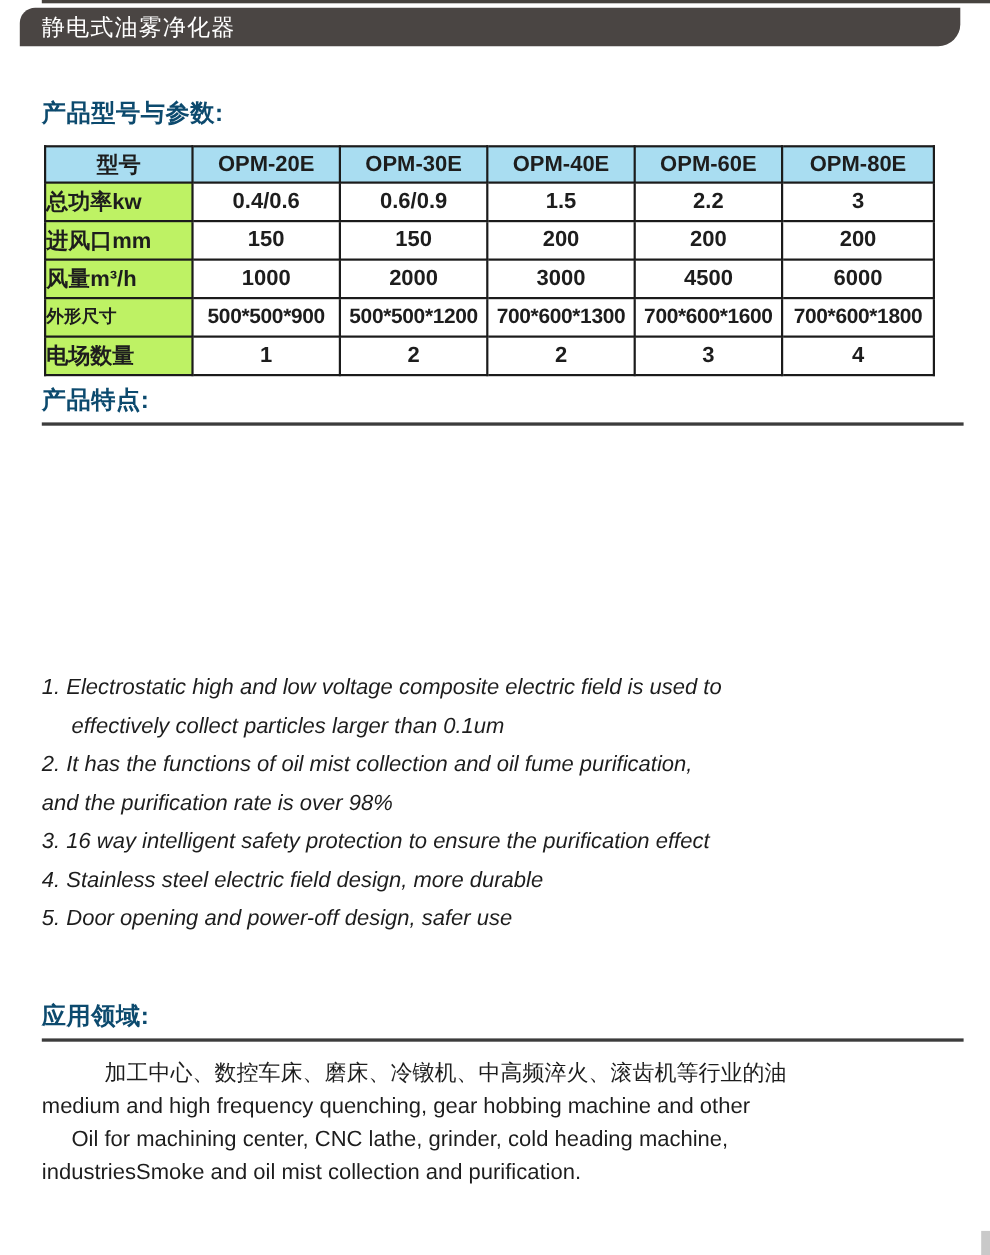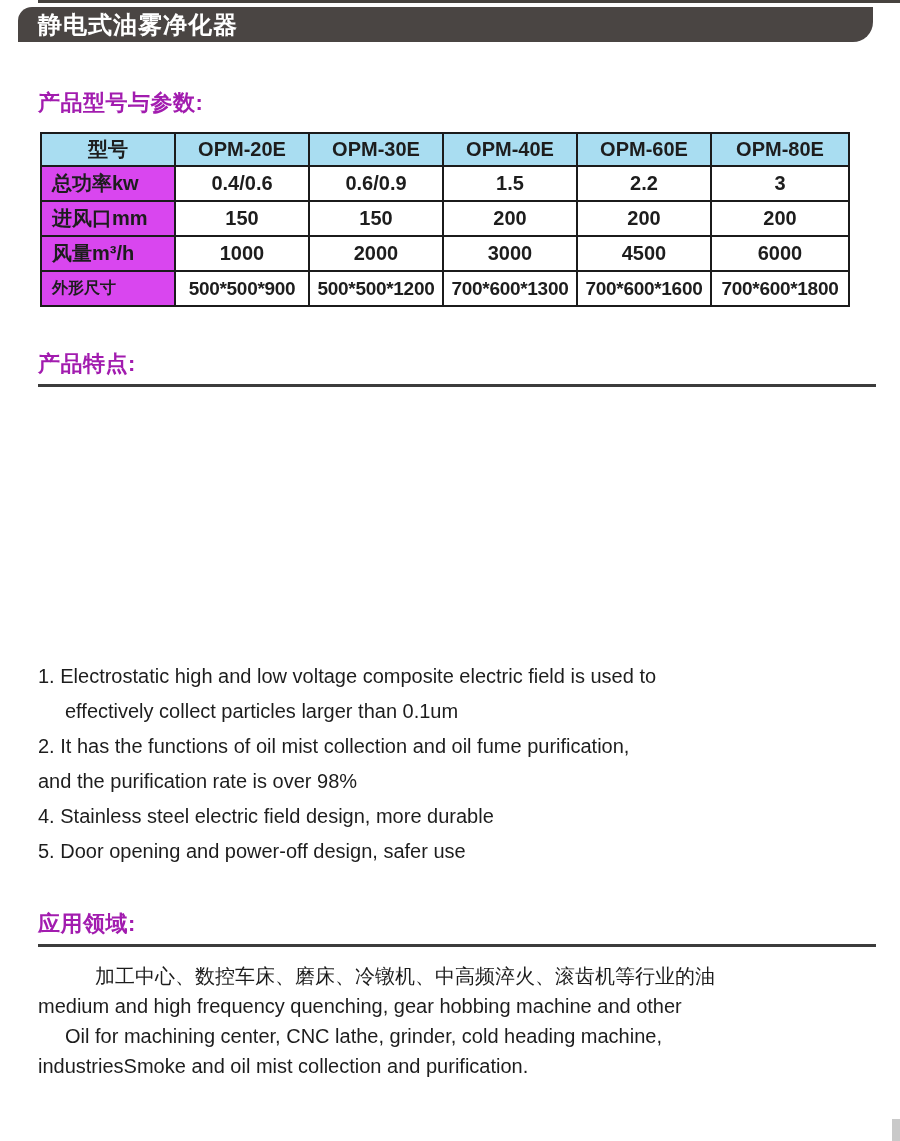--- a/index.html
+++ b/index.html
@@ -6,35 +6,35 @@
   .page{
     position:relative;width:900px;height:1141px;background:#ffffff;overflow:hidden;
     font-family:"Liberation Sans","DejaVu Sans",sans-serif;color:#1d1d1d;
   }
   
   .top-strip{position:absolute;left:38px;right:0;top:0;height:3px;background:#47433f;}
   .title-bar{
     position:absolute;left:18px;top:7px;width:855px;height:35px;background:#4a4543;
     border-radius:14px 0 20px 0;display:flex;align-items:center;
   }
-  .title-bar span{color:#ffffff;font-size:24px;font-weight:bold;padding-left:20px;letter-spacing:1px;}
+  .title-bar span{color:#ffffff;font-size:21px;font-weight:normal;padding-left:20px;letter-spacing:1px;}
   
   .sec-heading{
-    position:absolute;left:38px;width:838px;font-size:22px;font-weight:bold;color:#a21caf;
+    position:absolute;left:38px;width:838px;font-size:22px;font-weight:bold;color:#0c4a6e;
     letter-spacing:0.5px;margin:0;
   }
   .sec-heading.ruled{border-bottom:3px solid #3c3c3c;padding-bottom:5px;}
   
   table.spec{
     position:absolute;left:40px;top:132px;width:808px;border-collapse:collapse;
     table-layout:fixed;font-size:20px;text-align:center;
   }
   table.spec td{border:2px solid #1b1b1b;height:33px;vertical-align:middle;padding:0;font-weight:bold;}
   table.spec tr.head td{background:#a9ddf1;height:31px;}
-  table.spec td.lbl{background:#d946ef;text-align:left;padding-left:10px;}
+  table.spec td.lbl{background:#bef264;text-align:left;padding-left:0;}
   table.spec tr.dims td{font-size:19px;letter-spacing:-0.3px;}
   table.spec tr.dims td.lbl{font-size:16px;letter-spacing:0;}
   
   .list{position:absolute;left:38px;width:840px;}
   .list .line{line-height:35px;font-size:20px;white-space:nowrap;}
   .list .indent1{padding-left:27px;}
   .app-text{position:absolute;left:38px;width:840px;}
   .app-text .line{line-height:30px;font-size:20px;white-space:nowrap;}
   .app-text .indent-cn{padding-left:57px;}
   .app-text .indent-en{padding-left:27px;}
@@ -96,30 +96,39 @@
       <td>6000</td>
     </tr>
     <tr class="dims">
       <td class="lbl">外形尺寸</td>
       <td>500*500*900</td>
       <td>500*500*1200</td>
       <td>700*600*1300</td>
       <td>700*600*1600</td>
       <td>700*600*1800</td>
     </tr>
+    <tr>
+      <td class="lbl">电场数量</td>
+      <td>1</td>
+      <td>2</td>
+      <td>2</td>
+      <td>3</td>
+      <td>4</td>
+    </tr>
   </tbody>
     </table>
 
   <h2 class="sec-heading ruled" style="top:349px;">产品特点:</h2>
 
-  <div class="list" style="top:659px;">
+  <div class="list" style="top:608px;font-style:italic;">
     <div class="line">1. Electrostatic high and low voltage composite electric field is used to</div>
     <div class="line indent1">effectively collect particles larger than 0.1um</div>
     <div class="line">2. It has the functions of oil mist collection and oil fume purification,</div>
     <div class="line">and the purification rate is over 98%</div>
+    <div class="line">3. 16 way intelligent safety protection to ensure the purification effect</div>
     <div class="line">4. Stainless steel electric field design, more durable</div>
     <div class="line">5. Door opening and power-off design, safer use</div>
   </div>
 
   <h2 class="sec-heading ruled" style="top:909px;">应用领域:</h2>
   <div class="app-text" style="top:961px;">
     <div class="line indent-cn">加工中心、数控车床、磨床、冷镦机、中高频淬火、滚齿机等行业的油</div>
     <div class="line">medium and high frequency quenching, gear hobbing machine and other</div>
     <div class="line indent-en">Oil for machining center, CNC lathe, grinder, cold heading machine,</div>
     <div class="line">industriesSmoke and oil mist collection and purification.</div>

